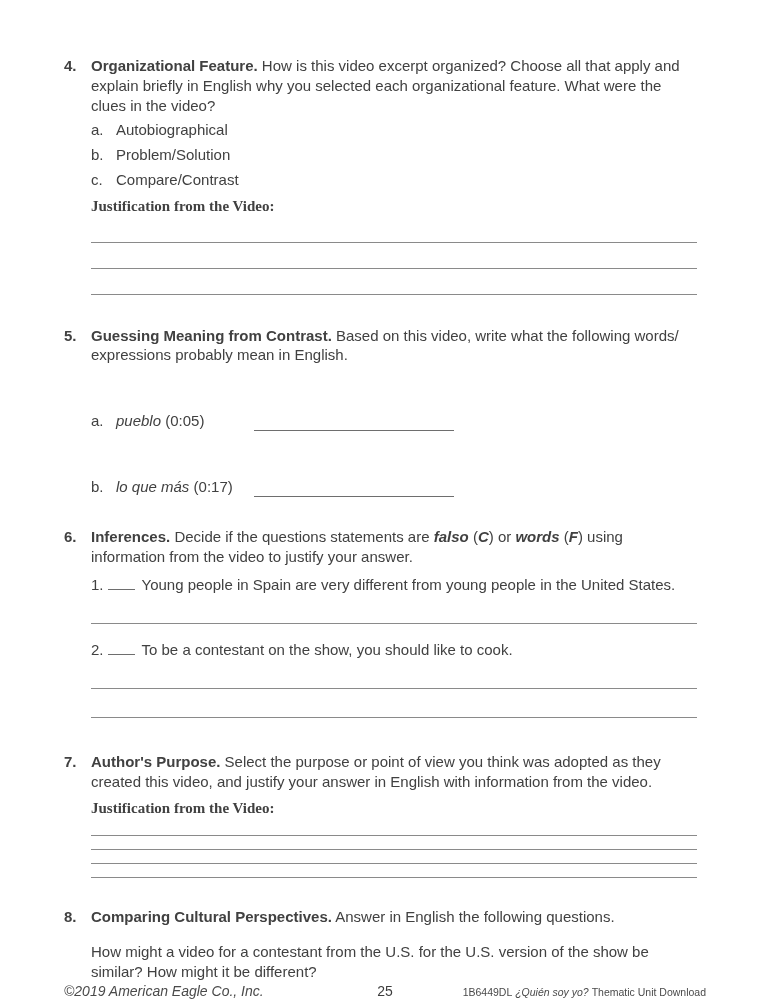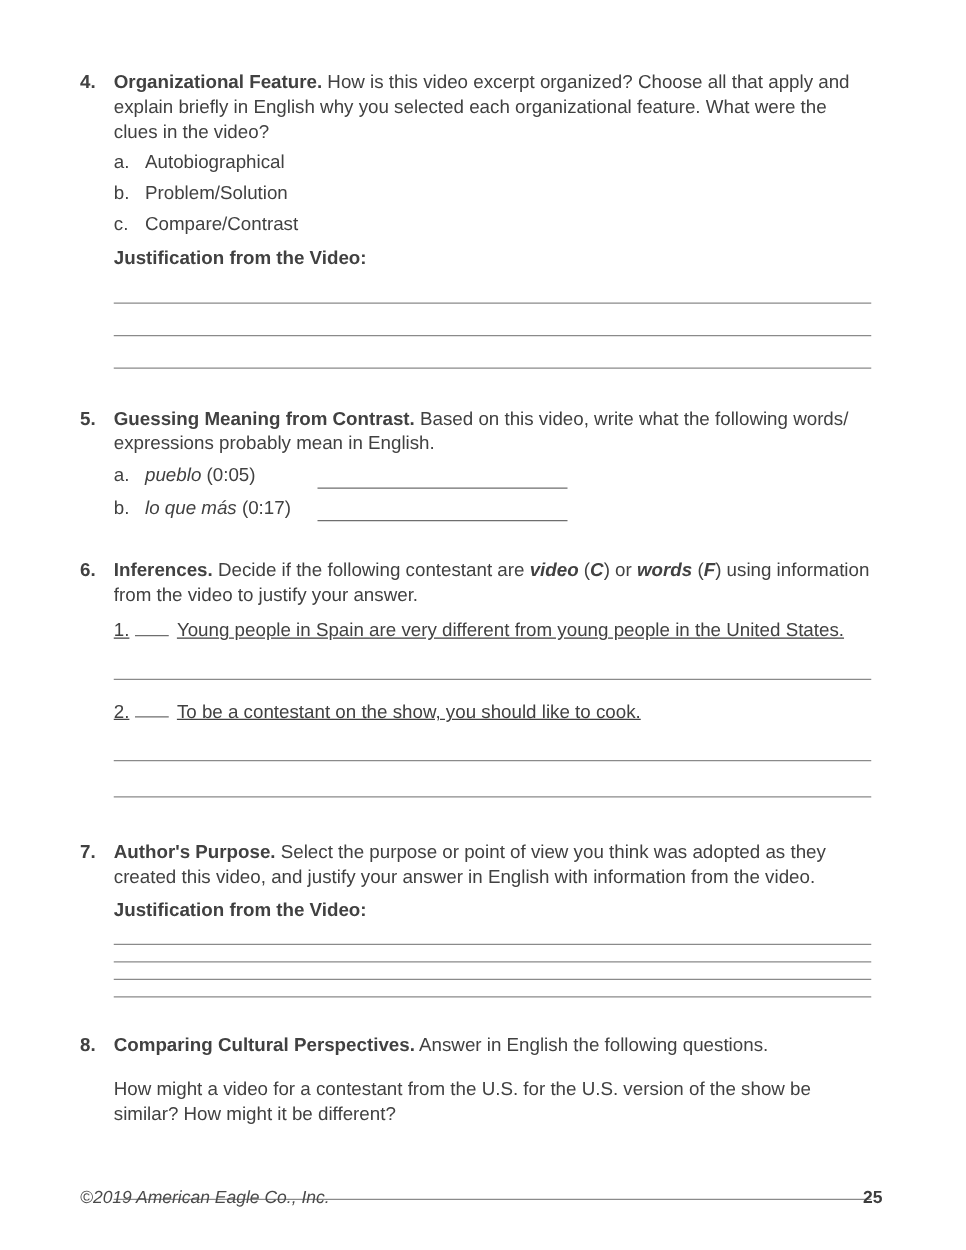--- a/index.html
+++ b/index.html
@@ -12,39 +12,39 @@
   .content { padding: 56px 76px 0 64px; }
   p { margin: 0; }
   .q { display: flex; align-items: flex-start; }
   .q-num { width: 27px; flex-shrink: 0; font-weight: 700; }
   .q-body { flex: 1; min-width: 0; }
   .bold { font-weight: 700; }
   .bi { font-weight: 700; font-style: italic; }
   .it { font-style: italic; }
   .opt { display: flex; margin-top: 5px; }
   .opt-letter { width: 25px; flex-shrink: 0; }
-  .jlabel { font-weight: 700; margin-top: 7px; }
+  .jlabel { font-weight: 700; margin-top: 7px; font-family: Liberation Serif, serif; }
   .wline { border-bottom: 1px solid #8a8a8a; height: 26px; }
   .wline.tight { height: 14px; }
   .ansline { border-bottom: 1px solid #8a8a8a; height: 29px; }
   .gitem { display: flex; align-items: baseline; margin-top: 6px; }
-  .term { display: inline-block; min-width: 138px; }
+  .term { display: inline-block; min-width: 138px; margin-top: 40px; }
   .blank-lg { display: inline-block; width: 200px; height: 14px; border-bottom: 1px solid #6e6e6e; align-self: flex-end; }
   .blank-sm { display: inline-block; width: 27px; height: 13px; border-bottom: 1px solid #6e6e6e; margin: 0 7px 0 4px; }
   .blank-md { display: inline-block; width: 35px; height: 13px; border-bottom: 1px solid #6e6e6e; margin-right: 7px; }
-  .stmt { margin-top: 16px; text-decoration: underline; }
+  .stmt { margin-top: 16px; }
   .stmt:first-of-type { margin-top: 9px; }
   .purpose-row { display: flex; justify-content: space-between; padding-left: 68px; margin-top: 9px; }
   .purpose { white-space: nowrap; }
   .footer {
     position: absolute; left: 64px; right: 67px; top: 948px;
     display: flex; align-items: baseline;
   }
   .f-left { flex: 1; font-size: 14px; color: #4a4a4a; font-style: italic; }
-  .f-center { font-size: 14px; font-weight: 700; color: #3d3d3d; }
+  .f-center { font-size: 14px; font-weight: 400; color: #3d3d3d; margin-top: 34px; }
   .f-right { flex: 1; text-align: right; font-size: 10.5px; color: #4a4a4a; }
 </style>
 </head>
 <body>
 
 <div class="page">
   <div class="content">
 
     <section class="q">
       <div class="q-num">4.</div>
@@ -82,21 +82,21 @@
             <span class="opt-letter">b.</span>
             <span class="term"><span class="it">lo que más</span><span> (0:17)</span></span>
             <span class="blank-lg"></span>
           </div>
       </div>
     </section>
 
     <section class="q" style="margin-top:30px">
       <div class="q-num">6.</div>
       <div class="q-body">
-        <p class="q-prompt"><span class="bold">Inferences.</span><span> Decide if the following contestant are </span><span class="bi">video</span><span> (</span><span class="bi">C</span><span>) or </span><span class="bi">words</span><span> (</span><span class="bi">F</span><span>) using information from the video to justify your answer.</span></p>
+        <p class="q-prompt"><span class="bold">Inferences.</span><span> Decide if the questions statements are </span><span class="bi">falso</span><span> (</span><span class="bi">C</span><span>) or </span><span class="bi">words</span><span> (</span><span class="bi">F</span><span>) using information from the video to justify your answer.</span></p>
 
         <div class="stmt"><span>1.</span><span class="blank-sm"></span><span>Young people in Spain are very different from young people in the United States.</span></div>
         <div class="ansline"></div>
 
         <div class="stmt"><span>2.</span><span class="blank-sm"></span><span>To be a contestant on the show, you should like to cook.</span></div>
         <div class="ansline"></div>
 
         <div class="ansline"></div>
       </div>
     </section>
@@ -125,14 +125,15 @@
 
         </div>
       </div>
     </section>
 
   </div>
 
   <div class="footer">
     <span class="f-left">©2019 American Eagle Co., Inc.</span>
     <span class="f-center">25</span>
+    <span class="f-right"><span>1B6449DL</span><span class="it"> ¿Quién soy yo? </span><span>Thematic Unit Download</span></span>
   </div>
 </div>
 
 </body></html>

